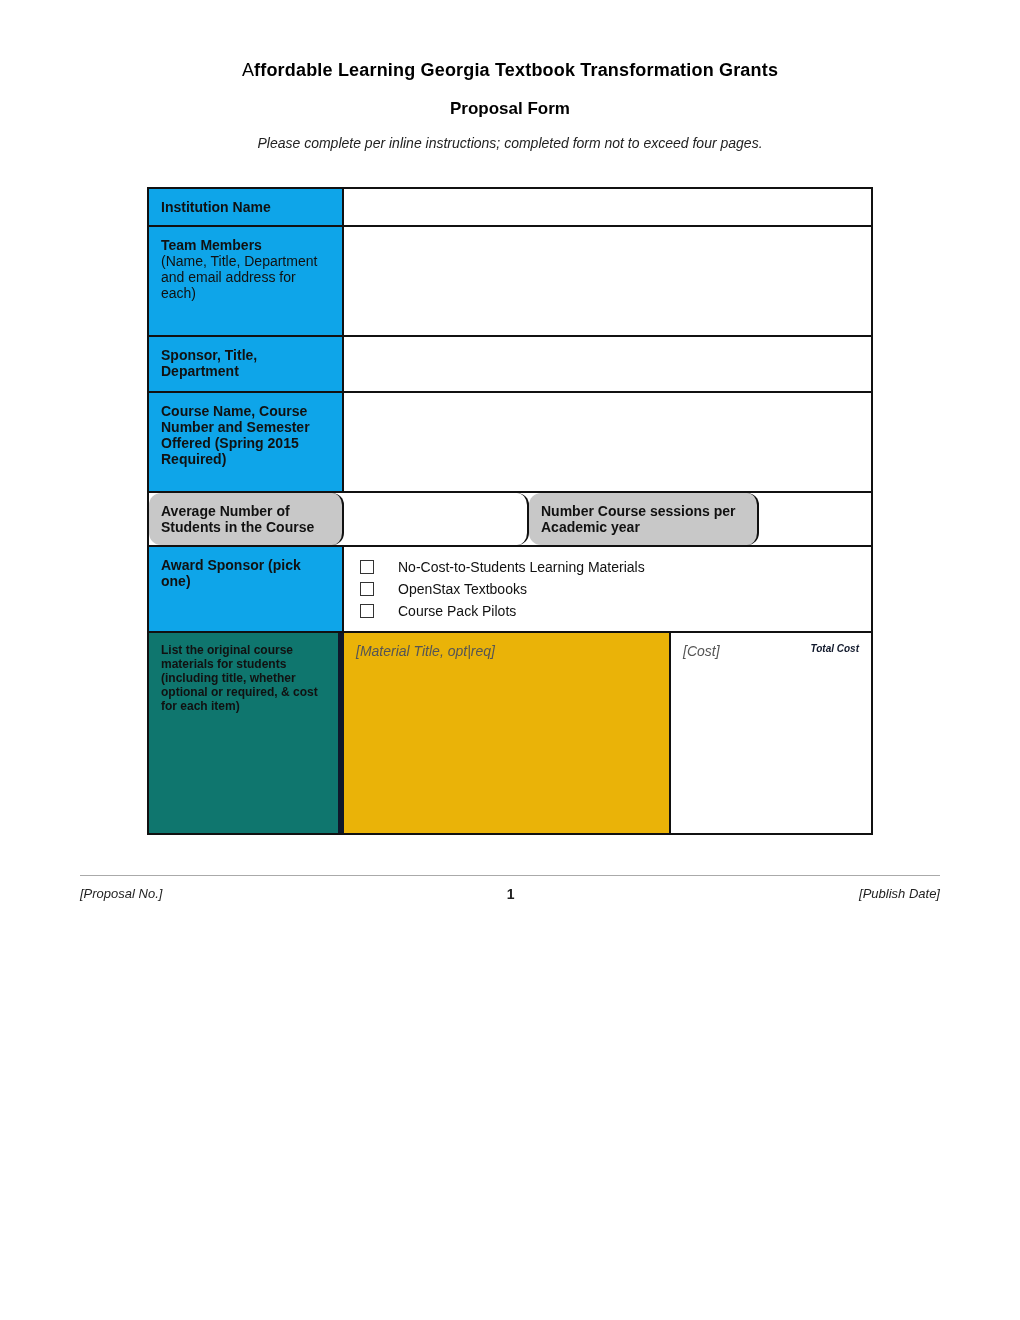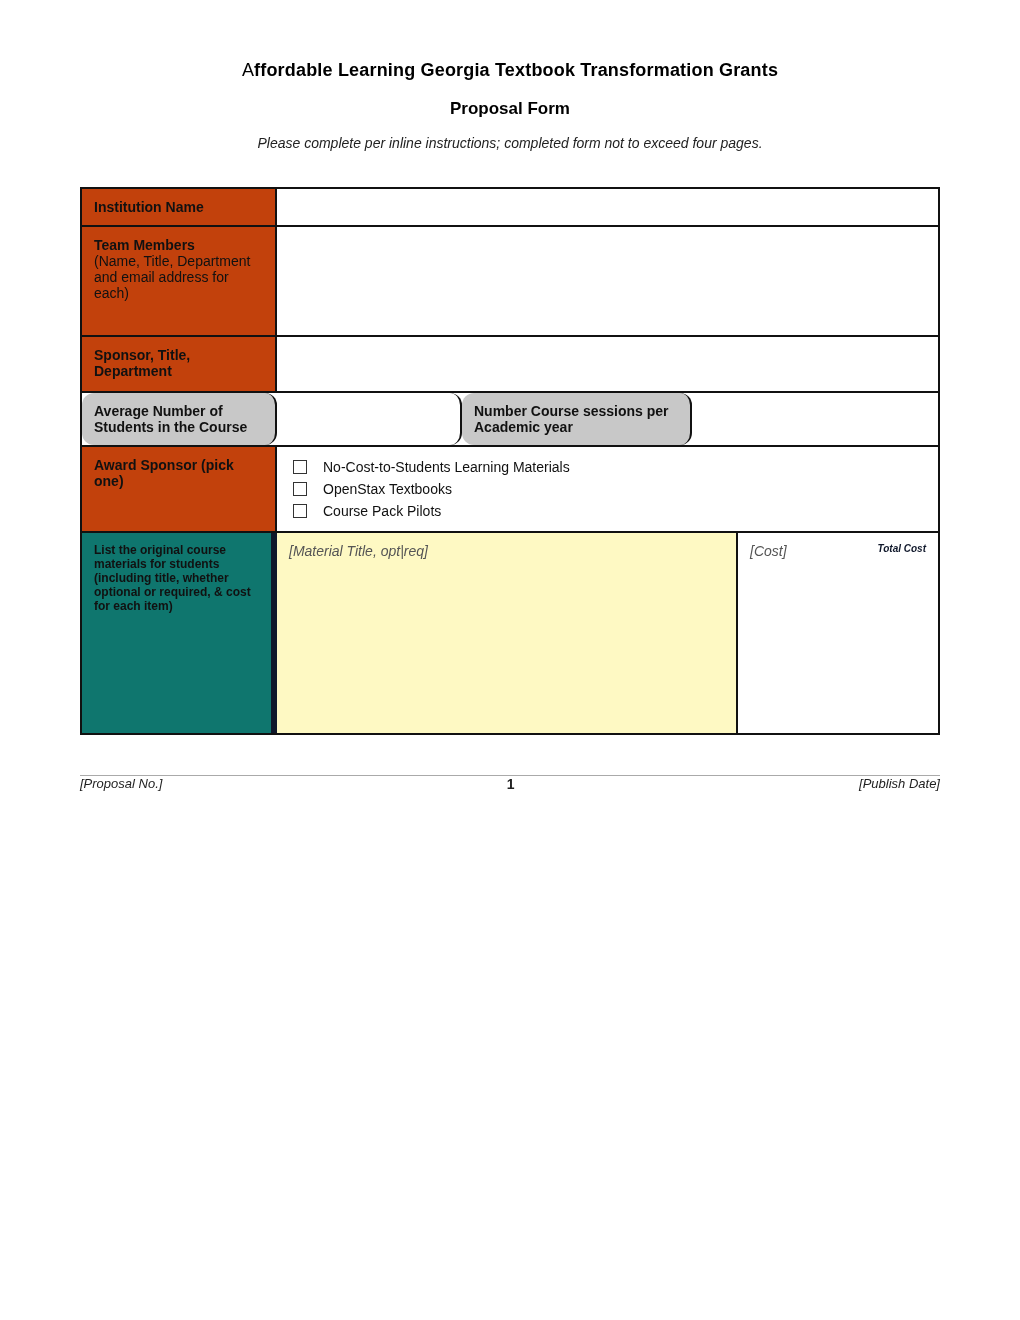--- a/index.html
+++ b/index.html
@@ -13,21 +13,21 @@
       background: #ffffff;
       width: 1020px;
       min-height: 1320px;
       display: flex;
       flex-direction: column;
       align-items: center;
       position: relative;
     }
 
     .page {
-      width: 860px;
+      width: 726px;
       margin: 60px auto 0;
       display: flex;
       flex-direction: column;
       align-items: center;
     }
 
     .main-title {
       font-size: 18px;
       font-weight: normal;
       text-align: center;
@@ -62,21 +62,21 @@
 
     .form-table td {
       border: 2px solid #111;
       vertical-align: top;
       padding: 10px 12px;
       font-size: 14px;
       color: #111;
     }
 
     .label-cell {
-      background-color: #c2410c;
+      background-color: #0ea5e9;
       font-weight: bold;
       width: 195px;
       min-width: 195px;
     }
 
     .label-cell .sub-label {
       font-weight: normal;
     }
 
     .value-cell {
@@ -85,37 +85,38 @@
 
     .award-options {
       display: flex;
       flex-direction: column;
       gap: 6px;
     }
 
     .award-option {
       display: flex;
       align-items: center;
-      gap: 16px;
+      gap: 24px;
       font-size: 14px;
     }
 
     .checkbox-box {
       width: 14px;
       height: 14px;
       border: 1.5px solid #333;
       display: inline-block;
       flex-shrink: 0;
       background: #fff;
     }
 
     .footer-line {
       width: 860px;
       border-top: 1.5px solid #aaa;
       margin-top: 40px;
+      padding-top: 10px;
       display: flex;
       justify-content: space-between;
       font-size: 13px;
       color: #222;
     }
 
     .footer-center {
       font-weight: bold;
       font-size: 14px;
     }
@@ -171,21 +172,21 @@
       font-size: 12px;
     }
 
     .mat-title {
       flex: 1;
       border-right: 2px solid #111;
       padding: 10px 12px;
       font-style: italic;
       font-size: 14px;
       color: #555;
-      background: #fef9c3;
+      background: #eab308;
     }
 
     .mat-cost {
       flex: 0 0 200px;
       padding: 10px 12px;
       font-style: italic;
       font-size: 14px;
       color: #555;
       background: #fff;
       display: flex;
@@ -246,20 +247,28 @@
 
       <tr>
         <td class="label-cell">
           <span>Sponsor, Title, Department</span>
         </td>
         <td class="value-cell" style="height:56px;">
           <span></span>
         </td>
       </tr>
 
+      <tr>
+        <td class="label-cell">
+          <span>Course Name, Course Number and Semester Offered (Spring 2015 Required)</span>
+        </td>
+        <td class="value-cell" style="height:100px;">
+          <span></span>
+        </td>
+      </tr>
 
       <tr class="nested-row">
         <td class="nested-row" style="padding:0;" colspan="2">
           <div class="nested-inner">
             <div class="nested-cell nested-cell-label" style="flex: 0 0 195px;">
               <span>Average Number of Students in the Course</span>
             </div>
             <div class="nested-cell nested-cell-value" style="flex: 0 0 185px; border-right: 2px solid #111;">
               <span></span>
             </div>

